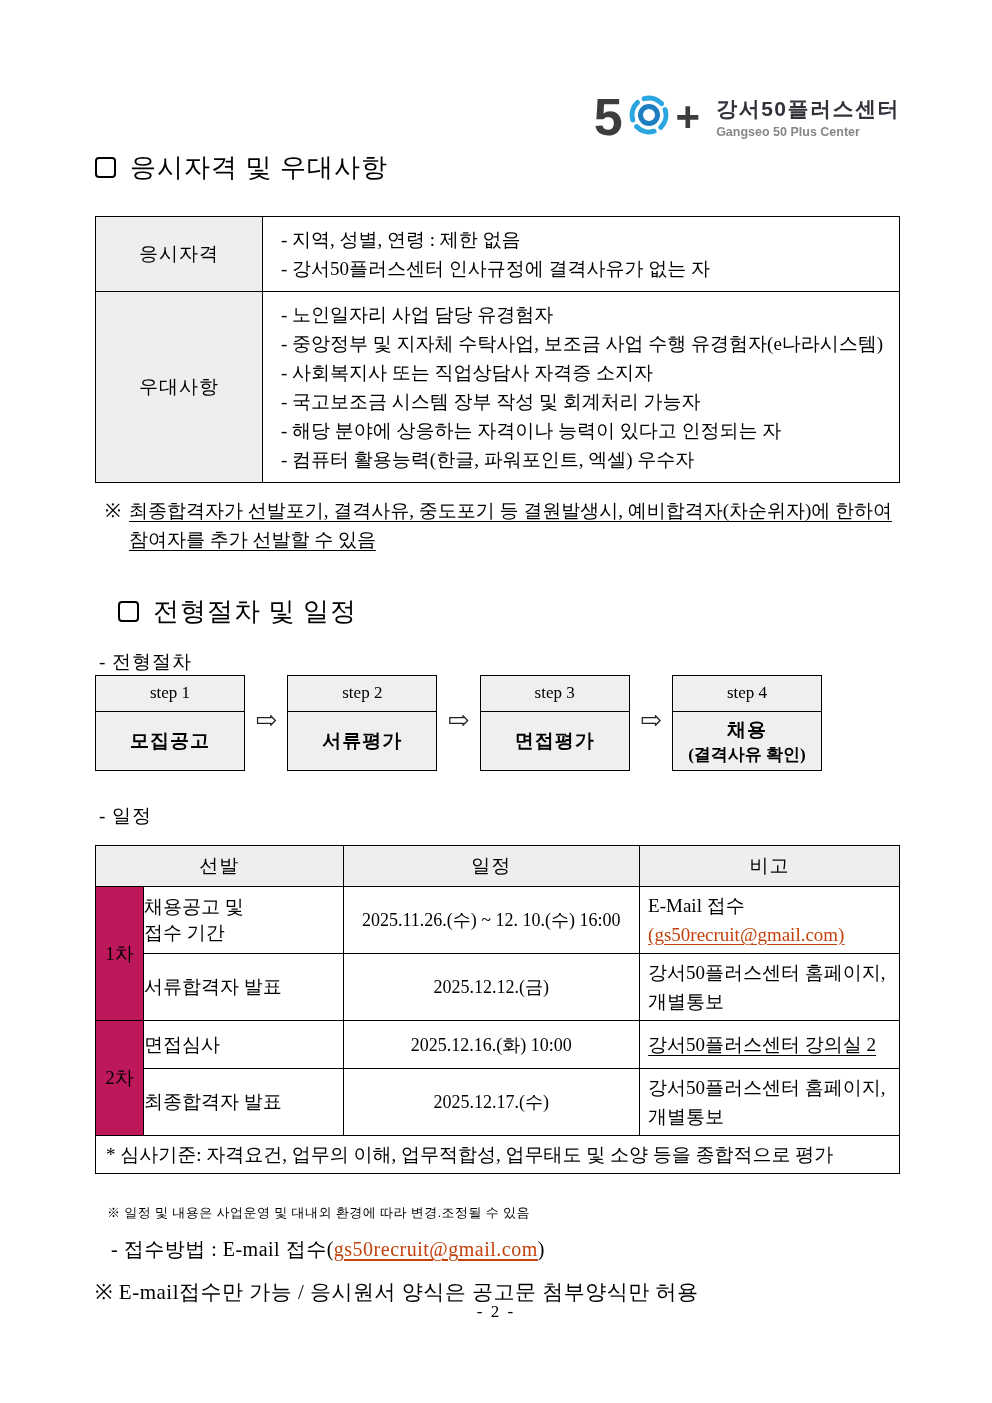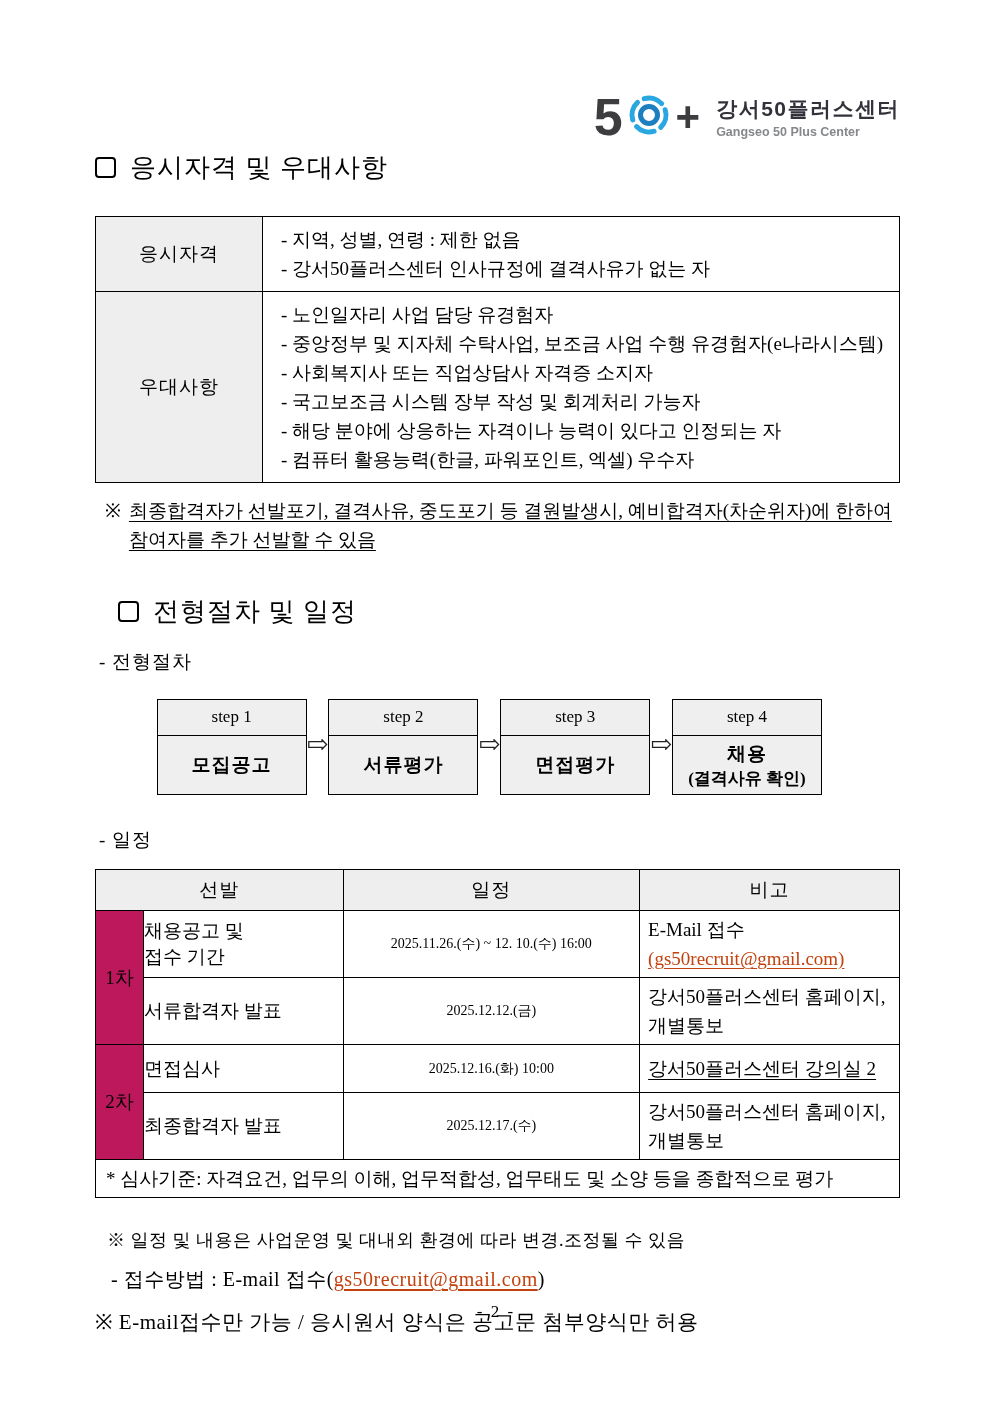--- a/index.html
+++ b/index.html
@@ -40,46 +40,46 @@
   .tbl1 .cnt { padding:8px 10px 8px 18px; line-height:29px; }
   .tbl1 .r1 td { height:70px; }
   .tbl1 .r2 td { height:190px; }
 
   
   .note-u { display:flex; margin-top:13px; font-size:19px; line-height:29px; padding-left:10px; }
   .note-u .marker { margin-right:8px; flex:0 0 auto; }
   .note-u .u-text span { text-decoration:underline; text-underline-offset:4px; }
 
   
-  .steps { display:flex; align-items:center; justify-content:flex-end; margin-top:24px; width:727px; }
+  .steps { display:flex; align-items:center; justify-content:space-between; width:727px; }
   .step-box { width:150px; border:1.6px solid #000; background:#efefef; text-align:center; }
   .step-h { border-bottom:1.4px solid #000; font-size:17px; height:36px; line-height:34px; font-family:"Liberation Serif",serif; }
   .step-b { height:58px; display:flex; flex-direction:column; justify-content:center; font-size:19px; font-weight:bold; letter-spacing:1px; }
   .step-b .l2 { font-size:17px; font-weight:bold; letter-spacing:0; }
   .arrow { font-size:26px; color:#222; line-height:1; padding-bottom:4px; }
 
   
   .tbl2 { margin-top:16px; }
   .tbl2 td { border:1.6px solid #000; font-size:19px; }
   .tbl2 .head td { background:#eeeeee; text-align:center; height:41px; letter-spacing:1px; }
   .tbl2 .phase { background:#be185d; text-align:center; width:48px; }
   .tbl2 .name { width:200px; line-height:26px; }
-  .tbl2 .date { text-align:center; width:297px; font-size:14px; }
+  .tbl2 .date { text-align:center; width:297px; font-size:18px; }
   .tbl2 .remark { width:260px; padding:4px 8px; line-height:29px; font-size:19px; }
   .tbl2 .rr1 td { height:62px; }
   .tbl2 .rr2 td { height:53px; }
   .tbl2 .rr3 td { height:48px; }
   .tbl2 .rr4 td { height:53px; }
   .tbl2 .foot td { height:38px; padding:4px 10px; font-size:19px; }
   .u { text-decoration:underline; text-underline-offset:4px;margin-top:39px; }
   a.email { color:#c2410c; text-decoration:underline; text-underline-offset:3px; cursor:pointer; }
 
   
   .fnotes { margin-top:30px; }
-  .fn1 { font-size:18px; padding-left:12px; letter-spacing:0.5px; }
+  .fn1 { font-size:13px; padding-left:12px; letter-spacing:0.5px; }
   .fn2 { font-size:20px; padding-left:16px; margin-top:14px; letter-spacing:0.5px; }
   .fn3 { font-size:21px; margin-top:14px; letter-spacing:0.5px; }
 
   .pagenum { position:absolute; top:1302px; left:0; width:100%; text-align:center; font-size:17px; letter-spacing:2px; }
 </style>
 </head>
 <body>
 
 <div class="page">
 

